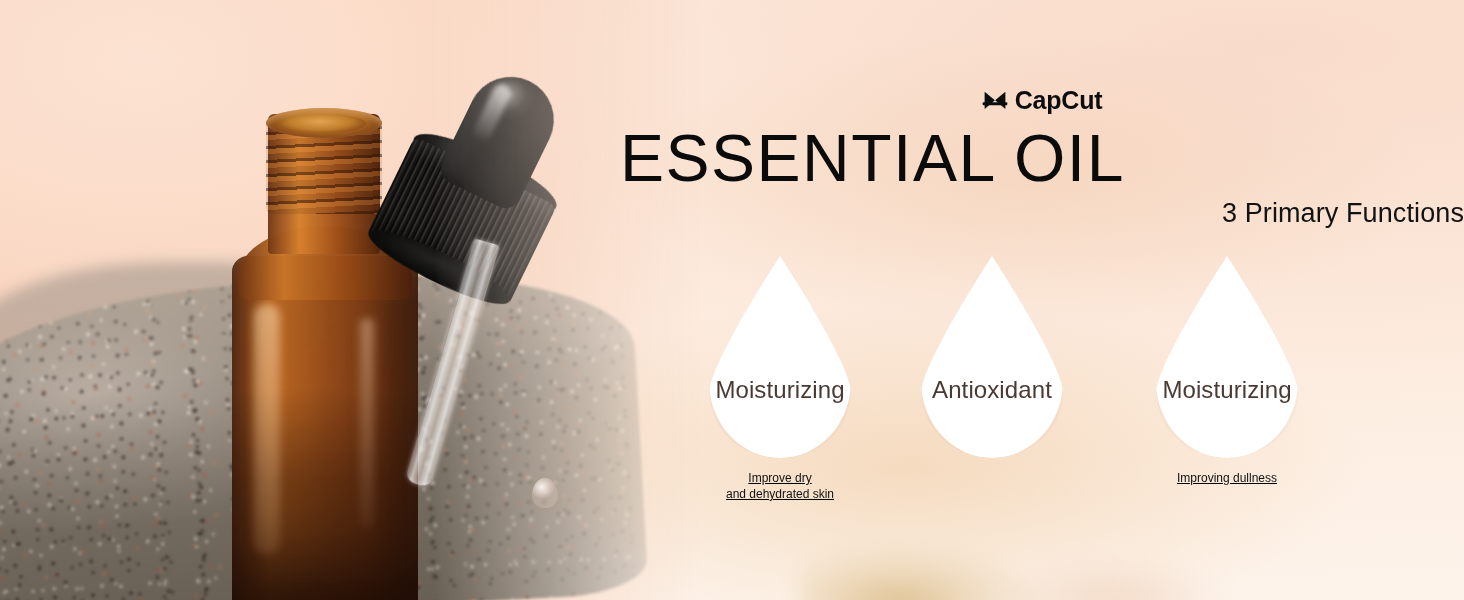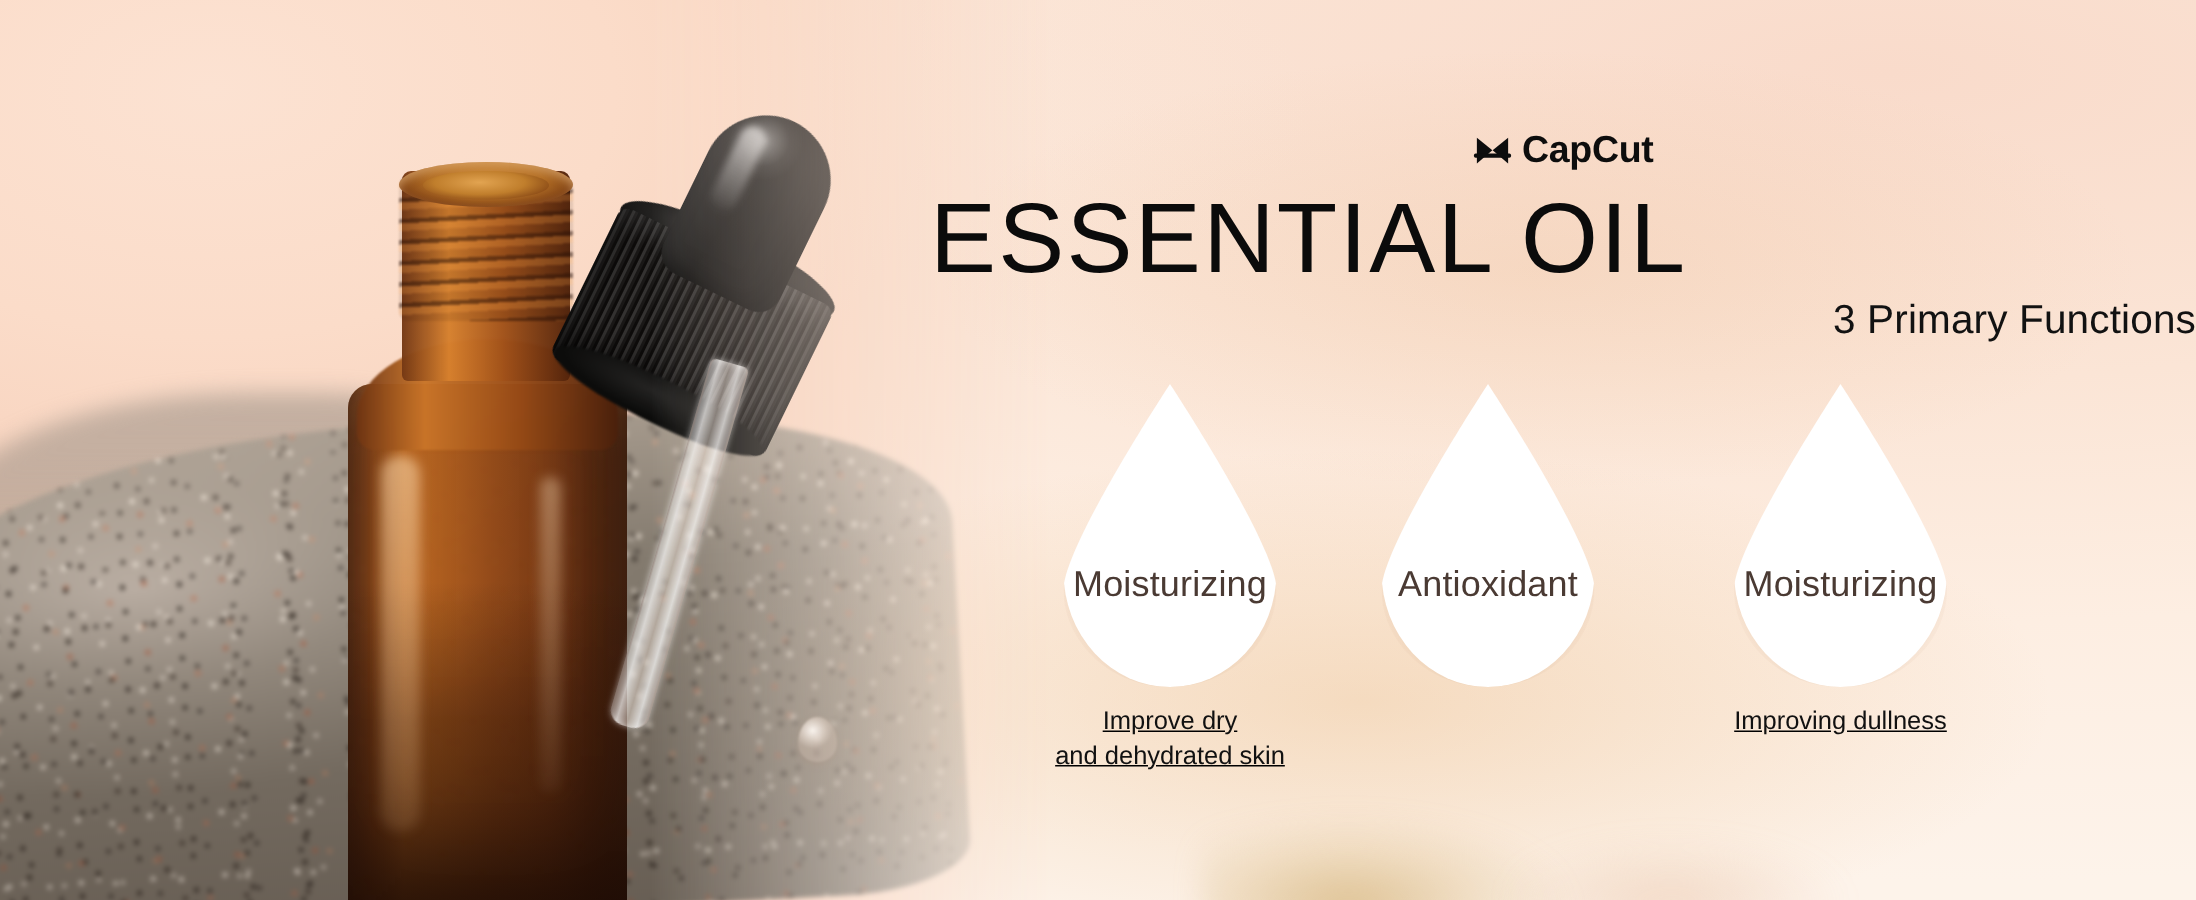--- a/index.html
+++ b/index.html
@@ -310,21 +310,21 @@
     left:-24px; right:-24px;
     bottom:54px;
     font-size:24px;
     color:#4a3a33;
     font-weight:400;
     letter-spacing:.1px;
     white-space:nowrap;
   }
   .drop-caption {
     margin-top:12px;
-    font-size:17px;
+    font-size:12px;
     line-height:1.35;
     color:#111111;
     font-weight:400;
     white-space:pre-line;
   }
 </style>
 </head>
 <body>
 
 <div id="banner">

